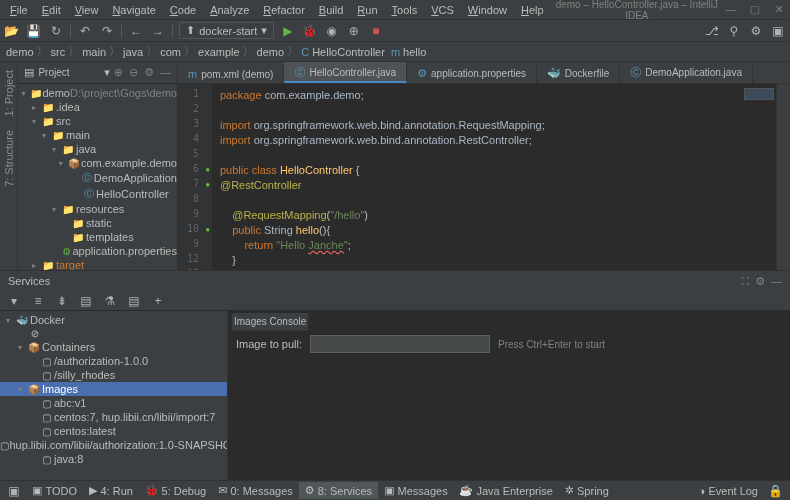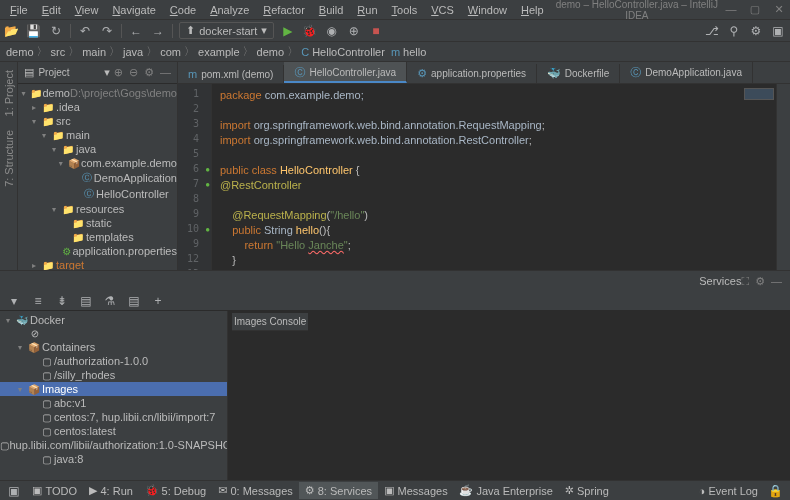--- a/index.html
+++ b/index.html
@@ -49,21 +49,21 @@
 .str{color:#6a8759}
 .ann{color:#bbb24c}
 .cls{color:#a9b7c6}
 .pkg{color:#a9b7c6}
 .imp{color:#cc7832}
 .ident{color:#ffc66d}
 .err{text-decoration:wavy underline #ff6b68}
 .minimap{position:absolute;right:2px;top:4px;width:30px;height:12px;background:#3c4b5a;border:1px solid #555}
 .right-gutter{width:14px;background:#3c3f41;border-left:1px solid #323232}
 .services-panel{height:210px;background:#3c3f41;border-top:1px solid #323232;display:flex;flex-direction:column}
-.svc-header{height:20px;display:flex;align-items:center;padding:0 8px;justify-content:flex-end}
+.svc-header{height:20px;display:flex;align-items:center;padding:0 8px;justify-content:space-between}
 .svc-toolbar{height:20px;display:flex;align-items:center;padding:0 6px;gap:8px;border-bottom:1px solid #2b2b2b}
 .svc-body{flex:1;display:flex}
 .svc-tree{width:228px;border-right:1px solid #323232;padding:2px 0;overflow:auto}
 .svc-right{flex:1;display:flex;flex-direction:column;background:#2b2b2b}
 .svc-tab{background:#3c3f41;padding:3px 2px;border-bottom:1px solid #323232;width:fit-content;margin:2px 0 0 4px;font-size:10px}
 .svc-input-row{display:flex;align-items:center;padding:4px 8px;gap:8px}
 .svc-input{width:180px;background:#45494a;border:1px solid #5e6060;padding:2px 4px;color:#bbb}
 .svc-hint{color:#808080;font-size:10px}
 .status-bar{height:20px;background:#3c3f41;border-top:1px solid #323232;display:flex;align-items:center;padding:0 6px;gap:4px}
 .status-item{padding:2px 6px;color:#bbb;font-size:10px;cursor:pointer;display:flex;align-items:center;gap:3px}
@@ -373,20 +373,25 @@
         </div>
         <div class="tree-node">
           <span class="tree-indent" style="width:30px"></span>
           <span class="tree-arrow"></span>
           <span class="tree-icon">▢</span>
           <span>java:8</span>
         </div>
       </div>
     <div class="svc-right">
       <div class="svc-tab">Images Console</div>
+      <div class="svc-input-row">
+        <span>Image to pull:</span>
+        <input class="svc-input" style="">
+        <span class="svc-hint">Press Ctrl+Enter to start</span>
+      </div>
     </div>
   </div>
 </div>
 
 <div class="status-bar">
   <span class="tool-icon">▣</span>
   <div id="status-items" style="display:flex">
       <span class="status-item">
         <span>▣</span>
         <span>TODO</span>

